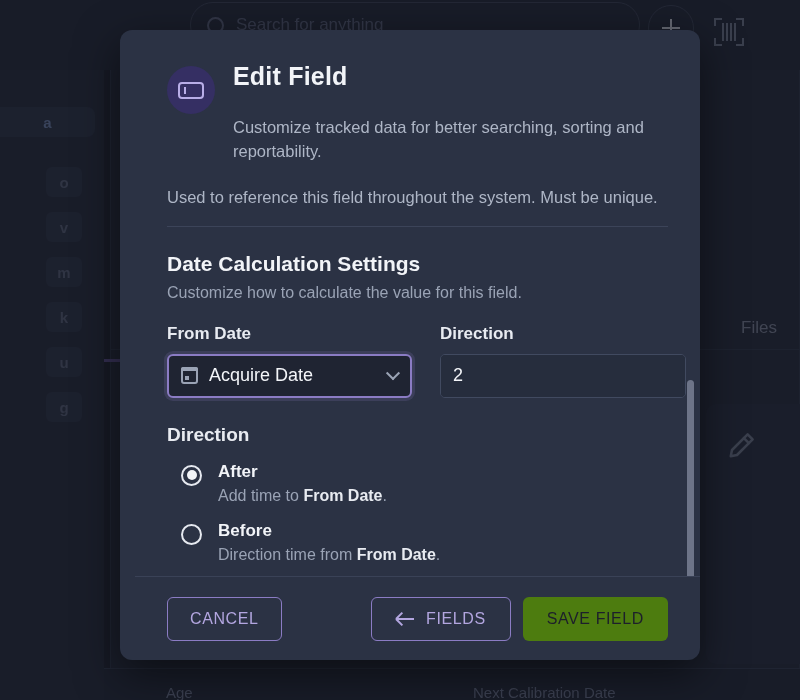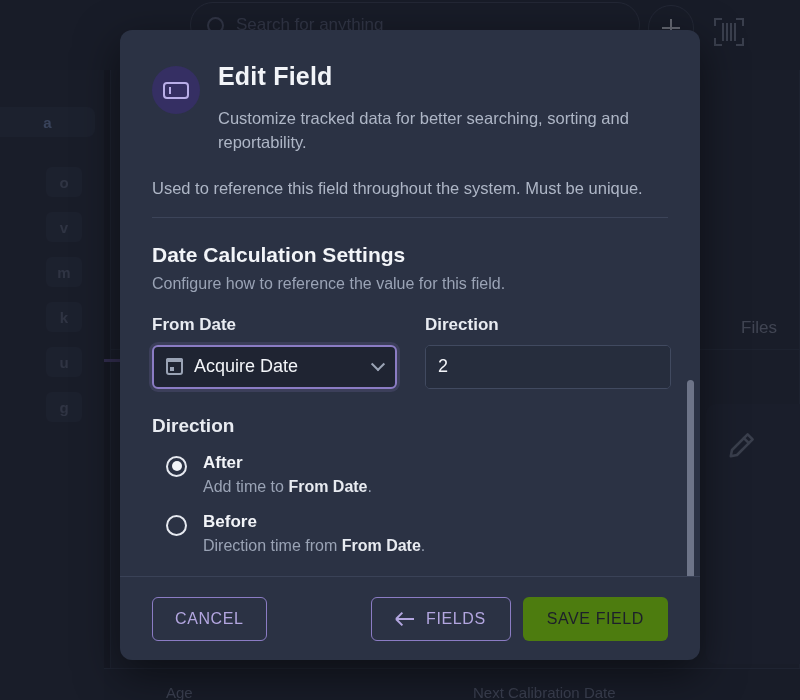--- a/index.html
+++ b/index.html
@@ -186,20 +186,21 @@
   .modal {
     position: absolute;
     left: 120px; top: 30px;
     width: 580px; height: 630px;
     background: #2b3244;
     border-radius: 12px;
     box-shadow: 0 14px 44px rgba(0,0,0,0.5);
     display: flex;
     flex-direction: column;
     overflow: hidden;
+    padding-left: 15px;
   }
 
   .modal-body {
     position: relative;
     flex: 1;
     padding: 32px 32px 10px 32px;
     overflow: hidden;
   }
 
   .m-scrollbar {
@@ -240,21 +241,21 @@
     color: #f2f4f8;
     font-size: 25px;
     font-weight: bold;
     letter-spacing: .2px;
     line-height: 1.15;
   }
   .m-subtitle {
     color: #aeb6c6;
     font-size: 16.5px;
     line-height: 1.45;
-    margin-top: 16px;
+    margin-top: 25px;
     max-width: 440px;
   }
 
   .m-helper {
     color: #aeb6c6;
     font-size: 16.5px;
     line-height: 1.45;
     margin-top: 22px;
     padding-bottom: 16px;
     border-bottom: 1px solid #3c4459;
@@ -530,21 +531,21 @@
         </div>
         <div>
           <div class="m-title">Edit Field</div>
           <div class="m-subtitle">Customize tracked data for better searching, sorting and reportability.</div>
         </div>
       </div>
 
       <div class="m-helper">Used to reference this field throughout the system. Must be unique.</div>
 
       <div class="sec-title">Date Calculation Settings</div>
-      <div class="sec-desc">Configure how to reference the value for this field.</div>
+      <div class="sec-desc">Customize how to calculate the value for this field.</div>
 
       <div class="field-row">
 
         <div>
           <div class="field-label">From Date</div>
           <div class="select-box">
             <span class="cal-glyph"></span>
             <span class="val">Acquire Date</span>
             <span class="chev"></span>
           </div>

